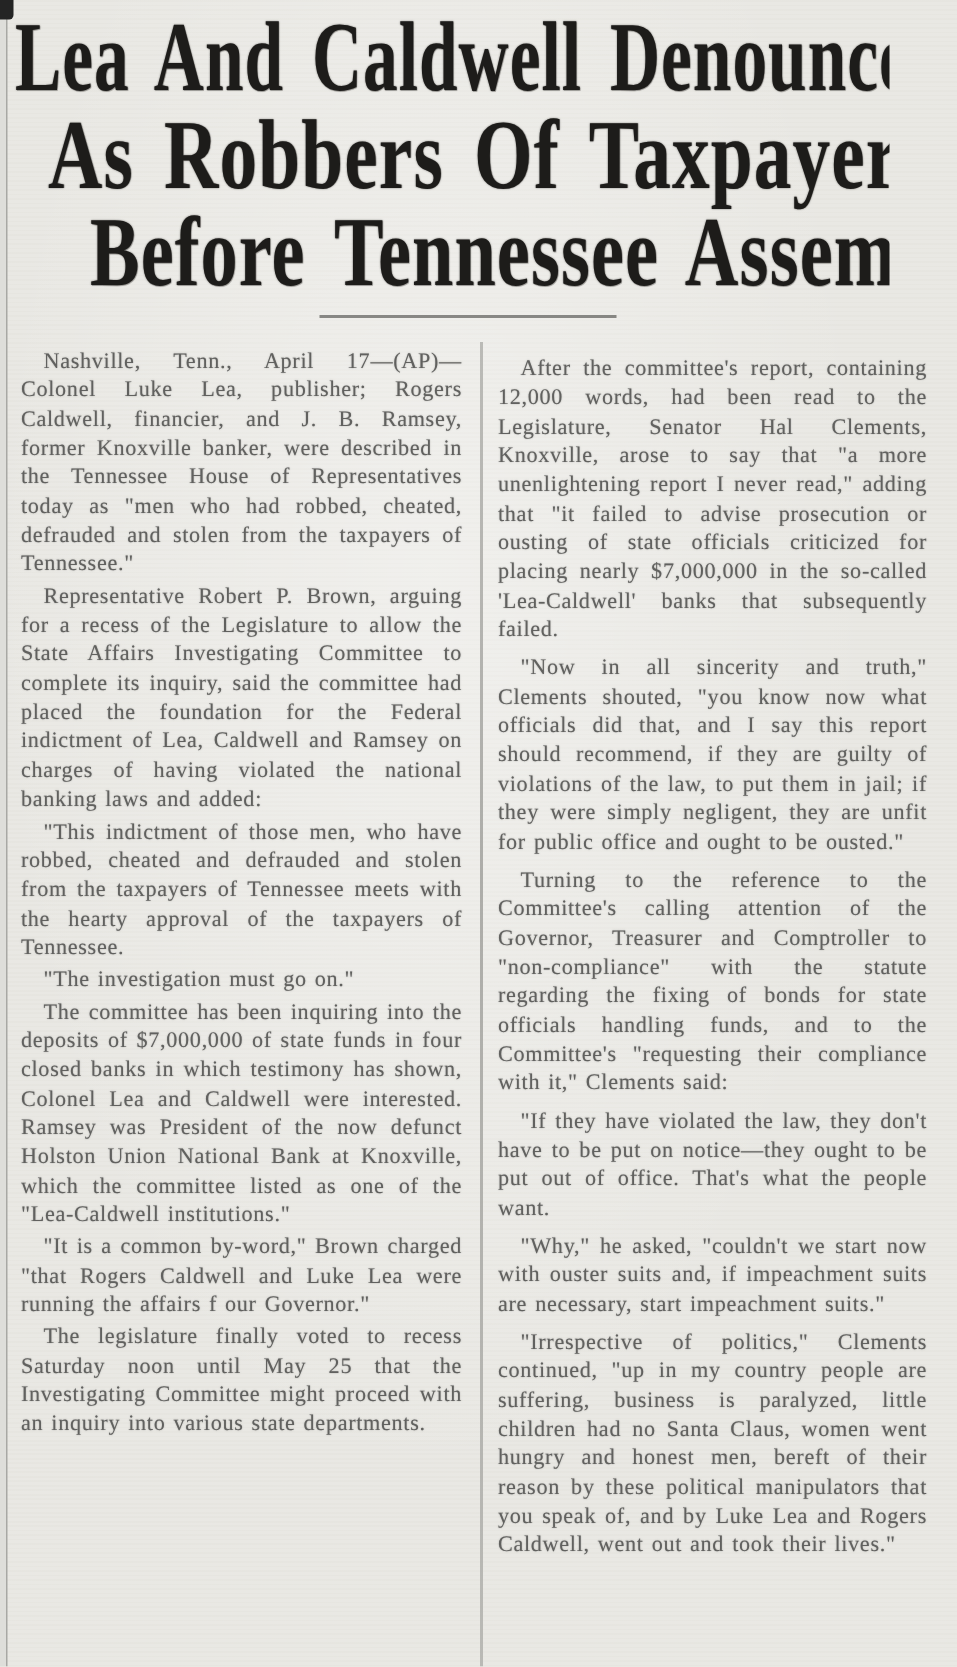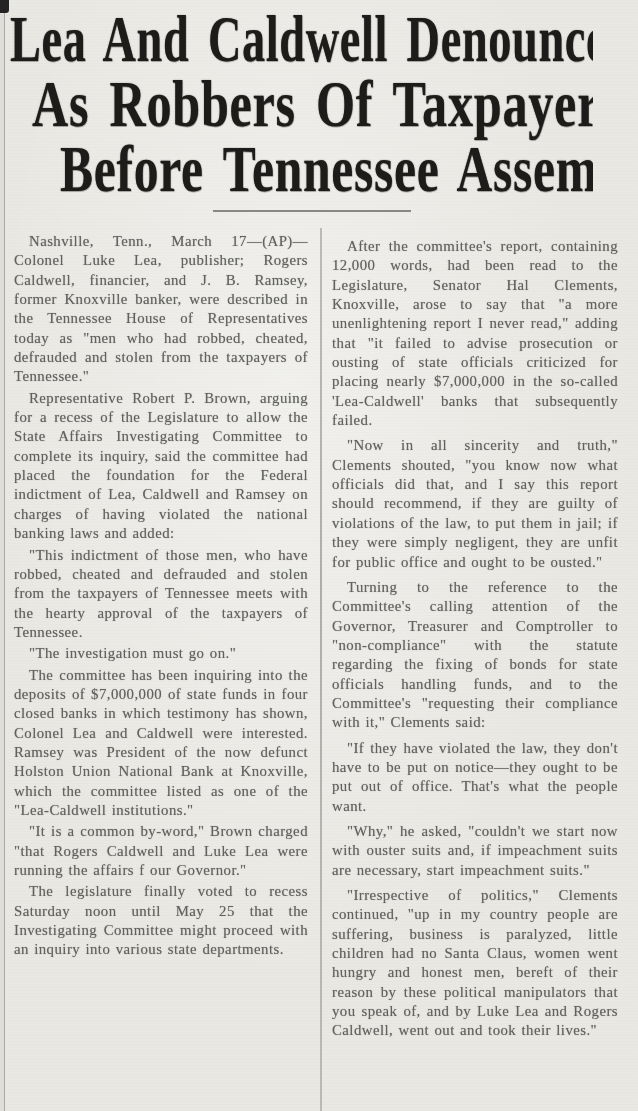--- a/index.html
+++ b/index.html
@@ -107,21 +107,21 @@
   <div class="hl-line hl-2">As Robbers Of Taxpayers</div>
   <div class="hl-line hl-3">Before Tennessee Assembly</div>
 </div>
 
 <div class="headline-rule"></div>
 
 <div class="col-divider"></div>
 
 <div class="columns">
   <div class="col col-left">
-      <p class="para">Nashville, Tenn., March 17—(AP)—Colonel Luke Lea, publisher; Rogers Caldwell, financier, and J. B. Ramsey, former Knoxville banker, were described in the Tennessee House of Representatives today as "men who had robbed, cheated, defrauded and stolen from the taxpayers of Tennessee."</p>
+      <p class="para">Nashville, Tenn., April 17—(AP)—Colonel Luke Lea, publisher; Rogers Caldwell, financier, and J. B. Ramsey, former Knoxville banker, were described in the Tennessee House of Representatives today as "men who had robbed, cheated, defrauded and stolen from the taxpayers of Tennessee."</p>
       <p class="para">Representative Robert P. Brown, arguing for a recess of the Legislature to allow the State Affairs Investigating Committee to complete its inquiry, said the committee had placed the foundation for the Federal indictment of Lea, Caldwell and Ramsey on charges of having violated the national banking laws and added:</p>
       <p class="para">"This indictment of those men, who have robbed, cheated and defrauded and stolen from the taxpayers of Tennessee meets with the hearty approval of the taxpayers of Tennessee.</p>
       <p class="para">"The investigation must go on."</p>
       <p class="para">The committee has been inquiring into the deposits of $7,000,000 of state funds in four closed banks in which testimony has shown, Colonel Lea and Caldwell were interested. Ramsey was President of the now defunct Holston Union National Bank at Knoxville, which the committee listed as one of the "Lea-Caldwell institutions."</p>
       <p class="para">"It is a common by-word," Brown charged "that Rogers Caldwell and Luke Lea were running the affairs f our Governor."</p>
       <p class="para">The legislature finally voted to recess Saturday noon until May 25 that the Investigating Committee might proceed with an inquiry into various state departments.</p>
     </div>
   <div class="col col-right">
       <p class="para">After the committee's report, containing 12,000 words, had been read to the Legislature, Senator Hal Clements, Knoxville, arose to say that "a more unenlightening report I never read," adding that "it failed to advise prosecution or ousting of state officials criticized for placing nearly $7,000,000 in the so-called 'Lea-Caldwell' banks that subsequently failed.</p>
       <p class="para">"Now in all sincerity and truth," Clements shouted, "you know now what officials did that, and I say this report should recommend, if they are guilty of violations of the law, to put them in jail; if they were simply negligent, they are unfit for public office and ought to be ousted."</p>

